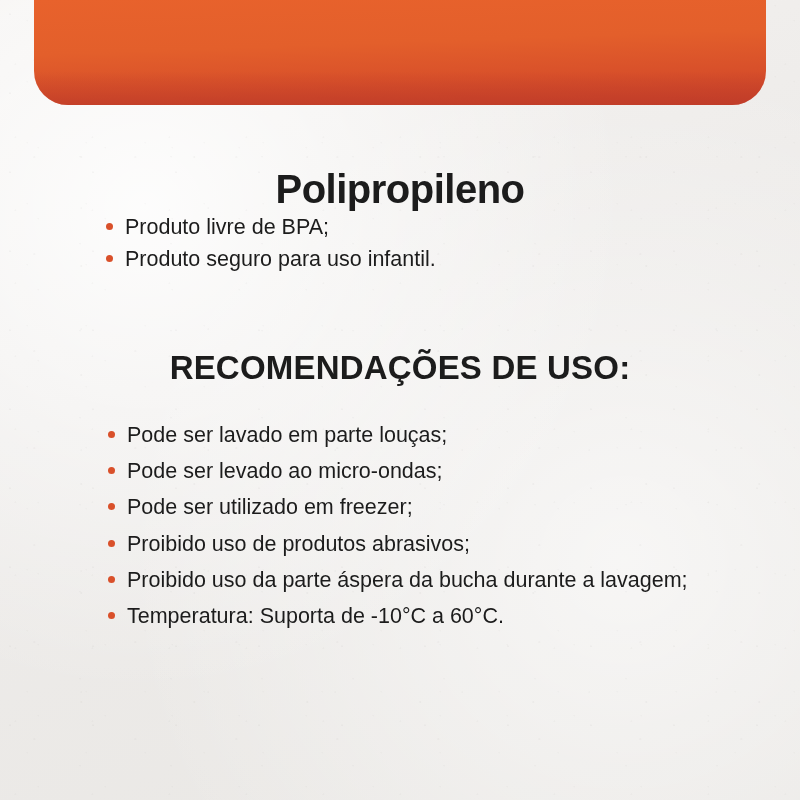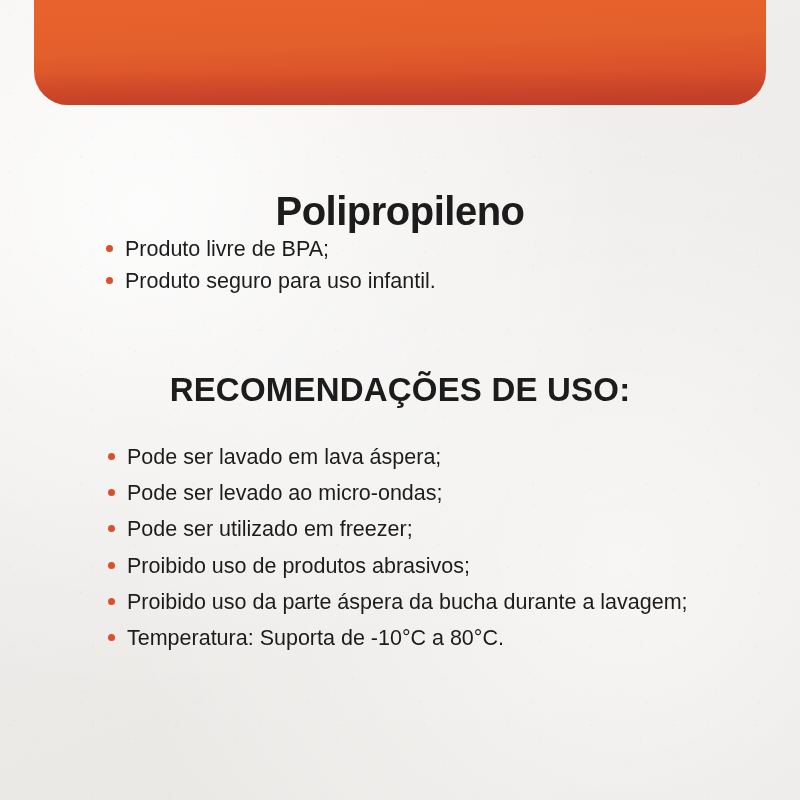--- a/index.html
+++ b/index.html
@@ -68,21 +68,21 @@
   
   .content {
     position: absolute;
     top: 105px;
     left: 0;
     width: 800px;
   }
 
   .title {
     margin: 0;
-    padding-top: 84px;
+    padding-top: 62px;
     text-align: center;
     font-size: 40px;
     font-weight: 700;
     letter-spacing: -0.5px;
     color: #1c1c1c;
   }
 
   .list {
     list-style: none;
     margin: 0;
@@ -155,22 +155,22 @@
     <h1 class="title">Polipropileno</h1>
 
     <ul class="list features">
       <li>Produto livre de BPA;</li>
       <li>Produto seguro para uso infantil.</li>
     </ul>
 
     <h2 class="section-title">RECOMENDAÇÕES DE USO:</h2>
 
     <ul class="list recommendations">
-      <li>Pode ser lavado em lava áspera;</li>
+      <li>Pode ser lavado em parte louças;</li>
       <li>Pode ser levado ao micro-ondas;</li>
       <li>Pode ser utilizado em freezer;</li>
       <li>Proibido uso de produtos abrasivos;</li>
       <li>Proibido uso da parte áspera da bucha durante a lavagem;</li>
-      <li>Temperatura: Suporta de -10°C a 80°C.</li>
+      <li>Temperatura: Suporta de -10°C a 60°C.</li>
     </ul>
 
   </div>
 </div>
 
 </body></html>

